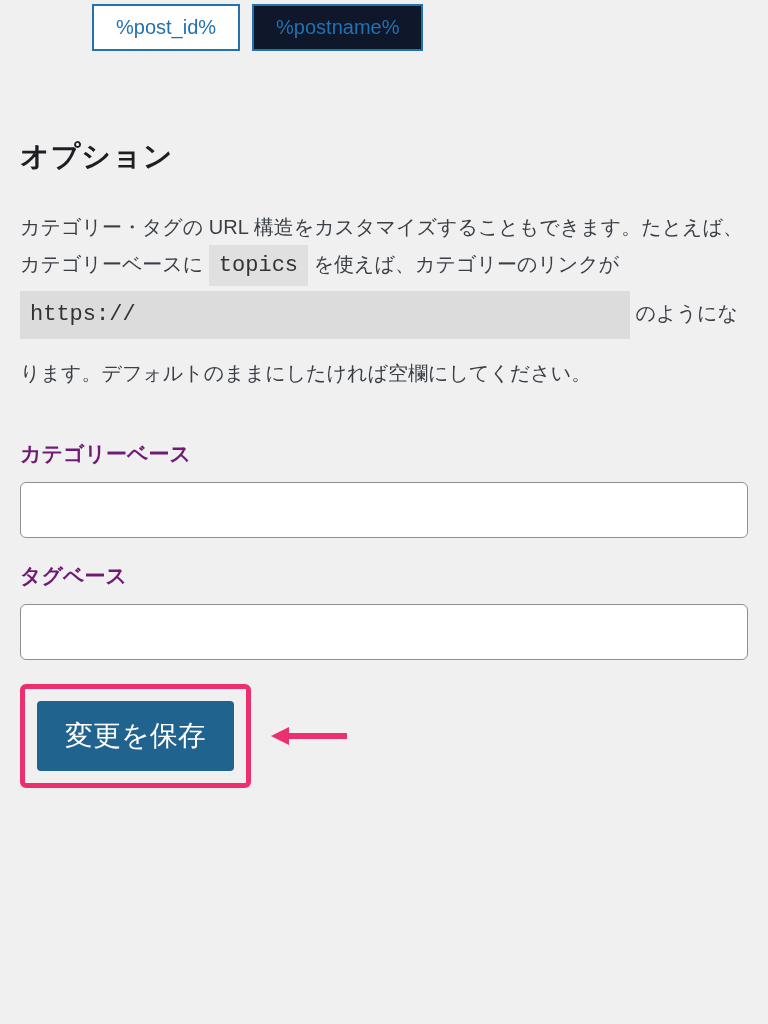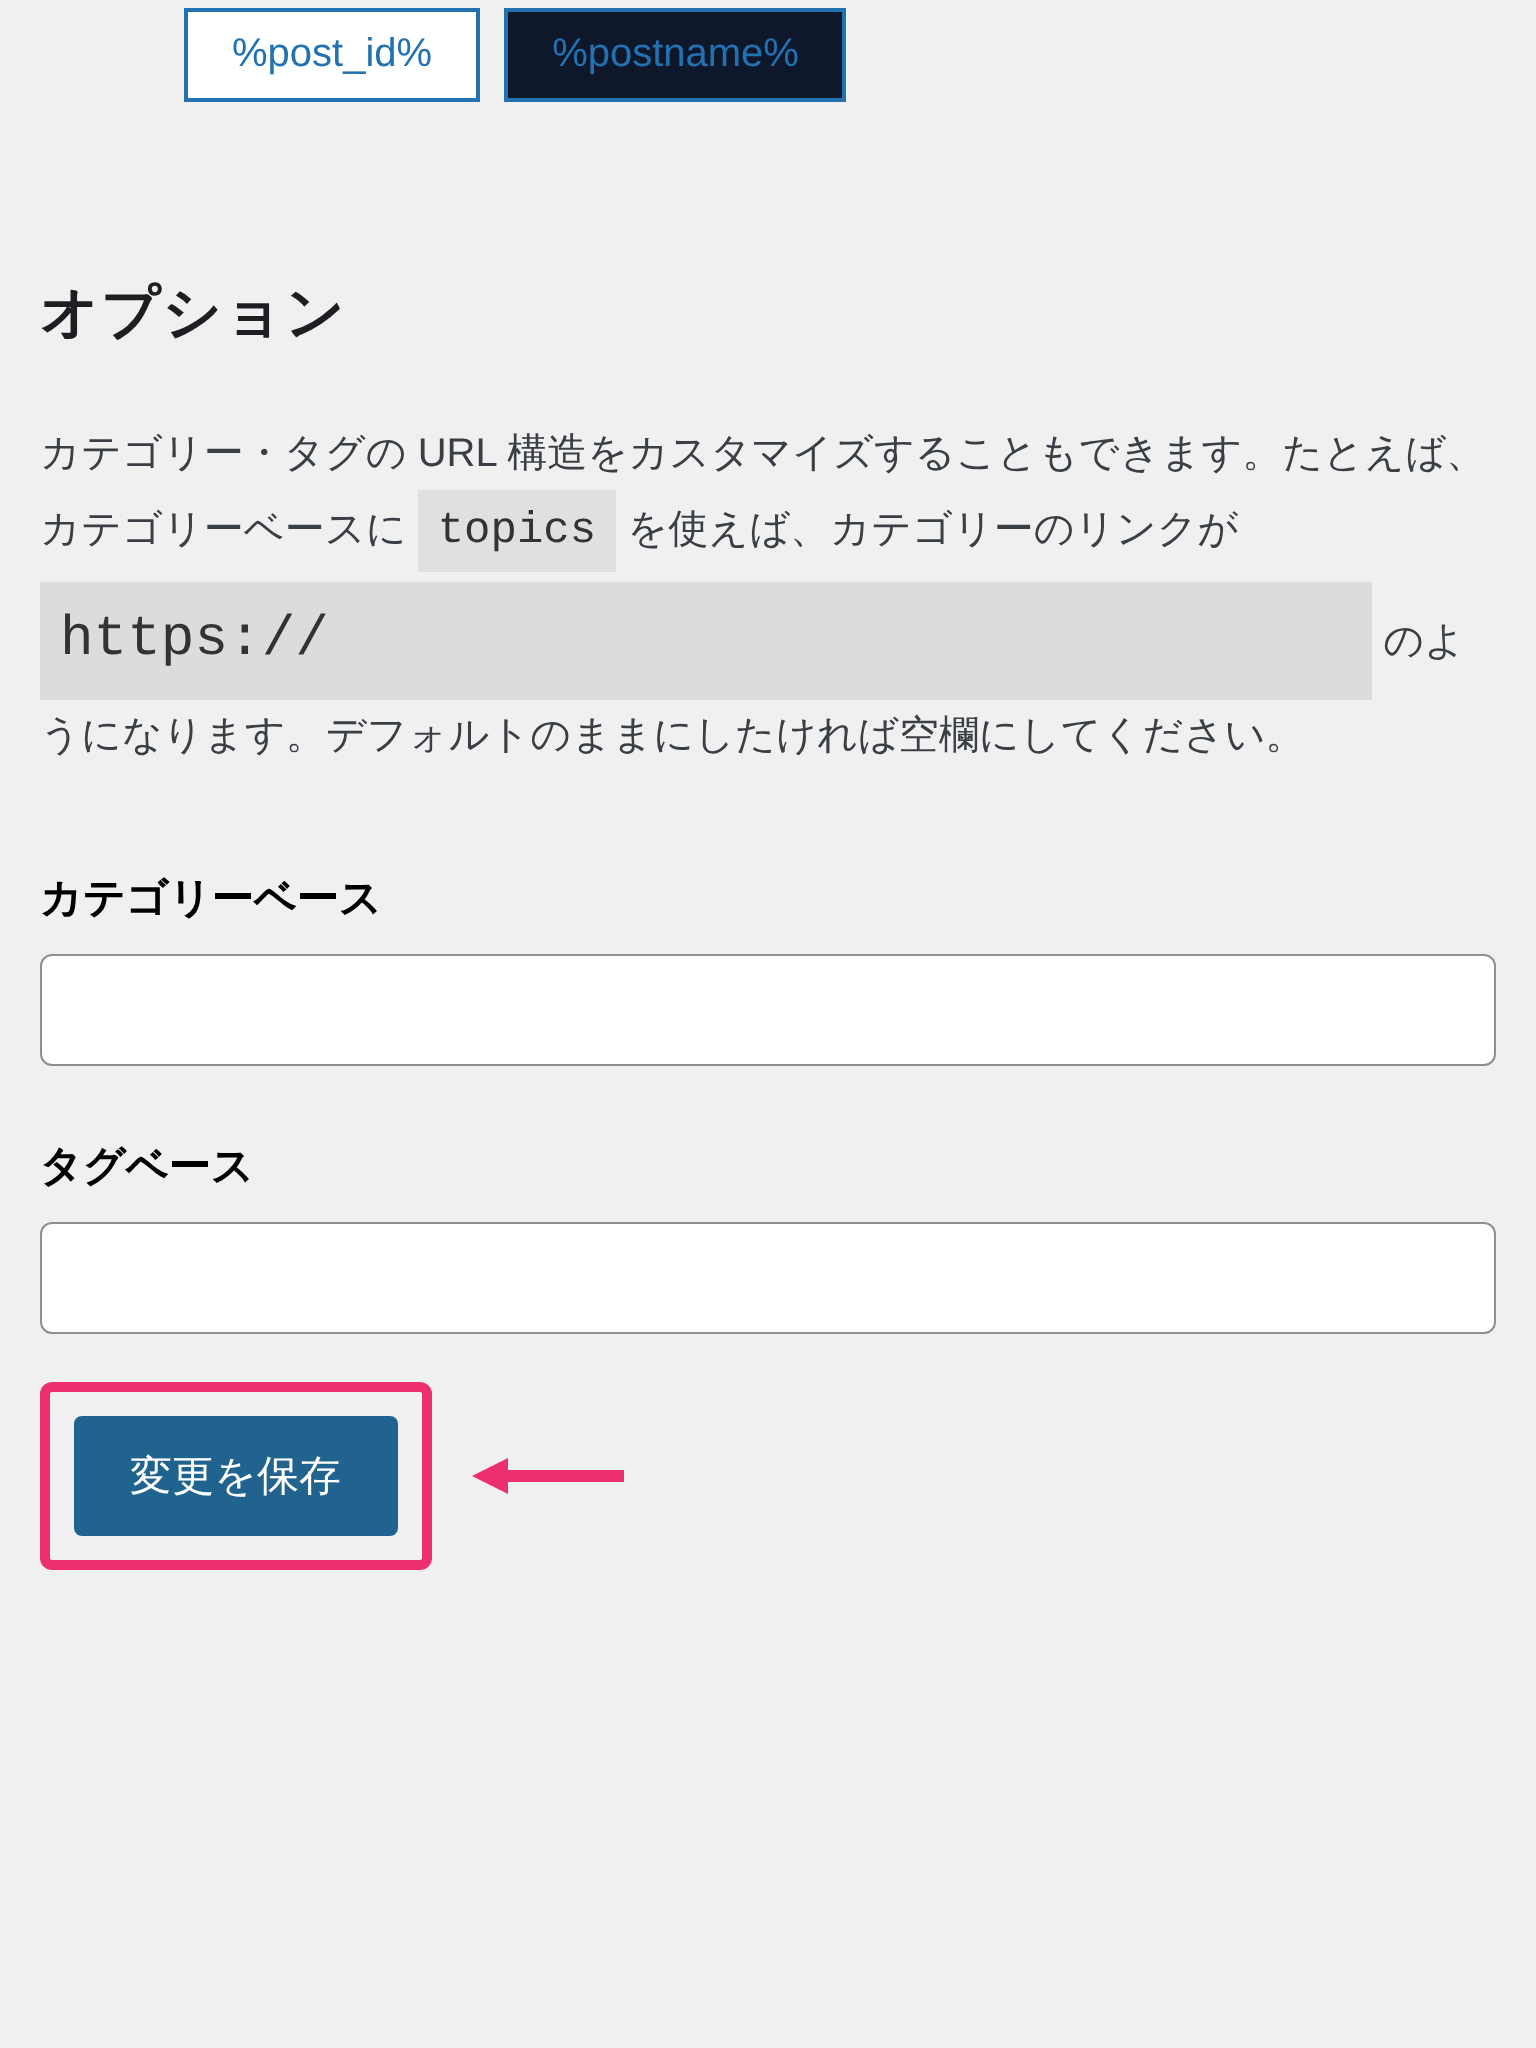--- a/index.html
+++ b/index.html
@@ -57,34 +57,34 @@
       background: #e0e0e0;
       font-family: Menlo, Consolas, "Courier New", monospace;
       font-size: 22px;
       padding: 8px 10px;
       color: #333;
     }
     .url-preview {
       display: inline-block;
       background: #dcdcdc;
       font-family: Menlo, Consolas, "Courier New", monospace;
-      font-size: 28px;
+      font-size: 22px;
       padding: 4px 10px;
       color: #333;
-      width: 666px;
+      width: 610px;
       margin-top: 4px;
-      margin-bottom: 0;
+      margin-bottom: 16px;
     }
     .field-label {
       display: block;
       font-size: 21px;
       font-weight: 700;
-      color: #000000;
+      color: #701a75;
       margin-bottom: 14px;
-      margin-top: 36px;
+      margin-top: 24px;
     }
     .text-input {
       width: 100%;
       display: block;
       border: 1px solid #8c8f94;
       border-radius: 6px;
       font-size: 22px;
       padding: 14px 12px;
       background: #fff;
       font-family: inherit;
@@ -99,21 +99,21 @@
     .highlight-box {
       border: 5px solid #ec2f6e;
       border-radius: 6px;
       padding: 12px;
       display: inline-block;
     }
     .save-btn {
       background: #20638f;
       color: #fff;
       border: none;
-      font-size: 21px;
+      font-size: 28px;
       padding: 16px 28px;
       border-radius: 4px;
       cursor: pointer;
       font-family: inherit;
     }
     .arrow {
       margin-left: 20px;
       display: inline-flex;
       align-items: center;
     }

